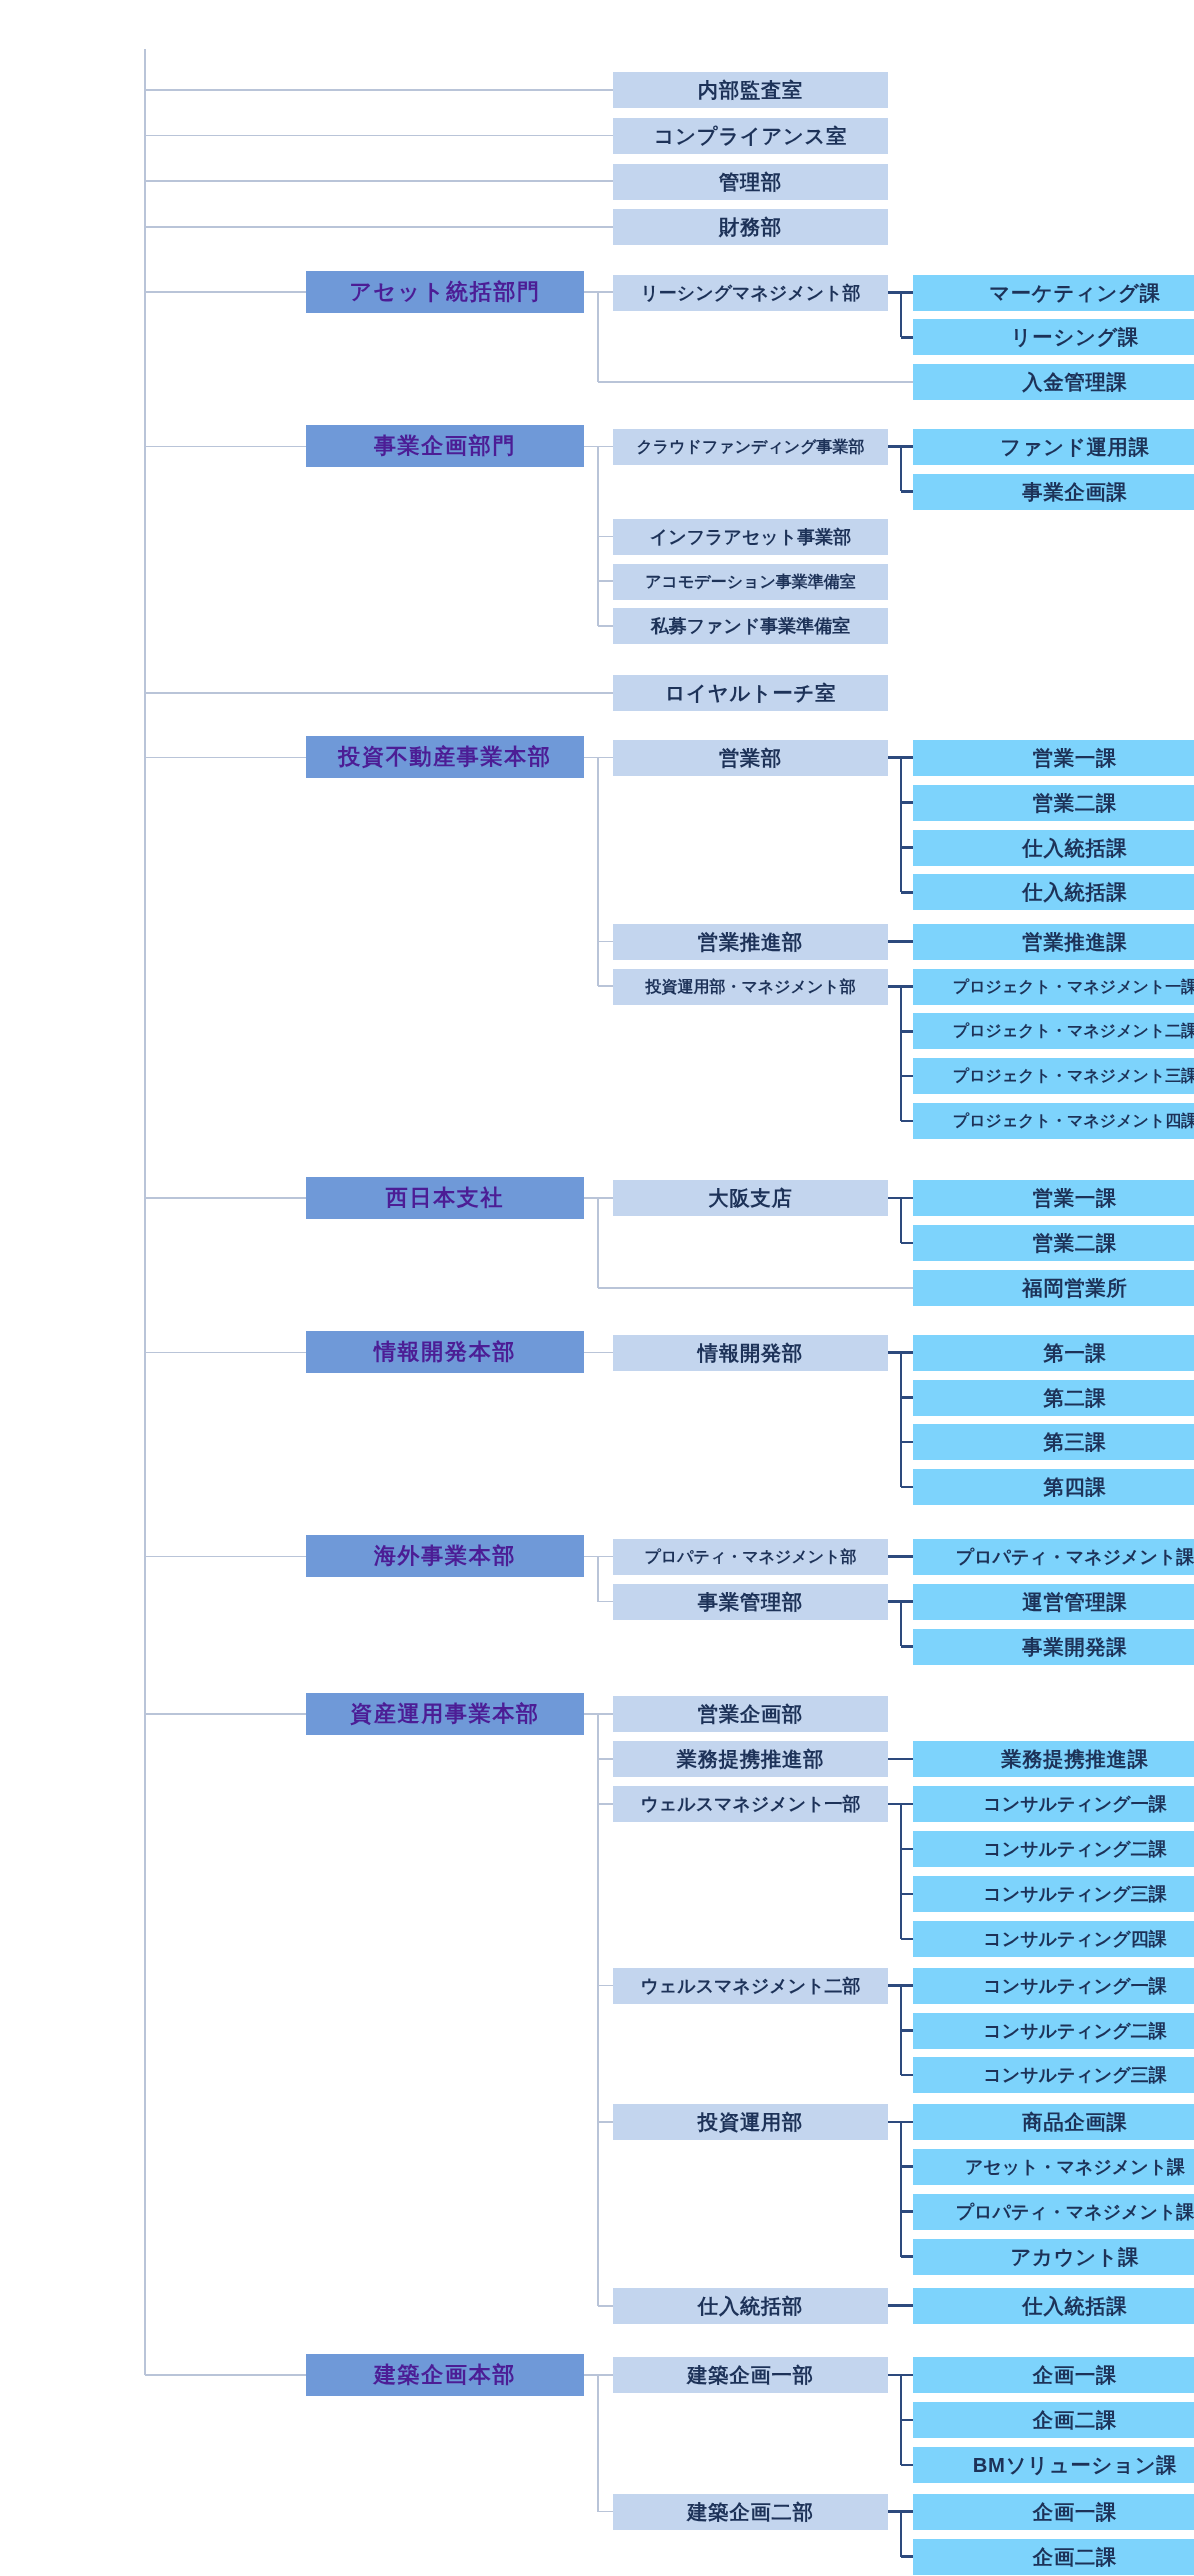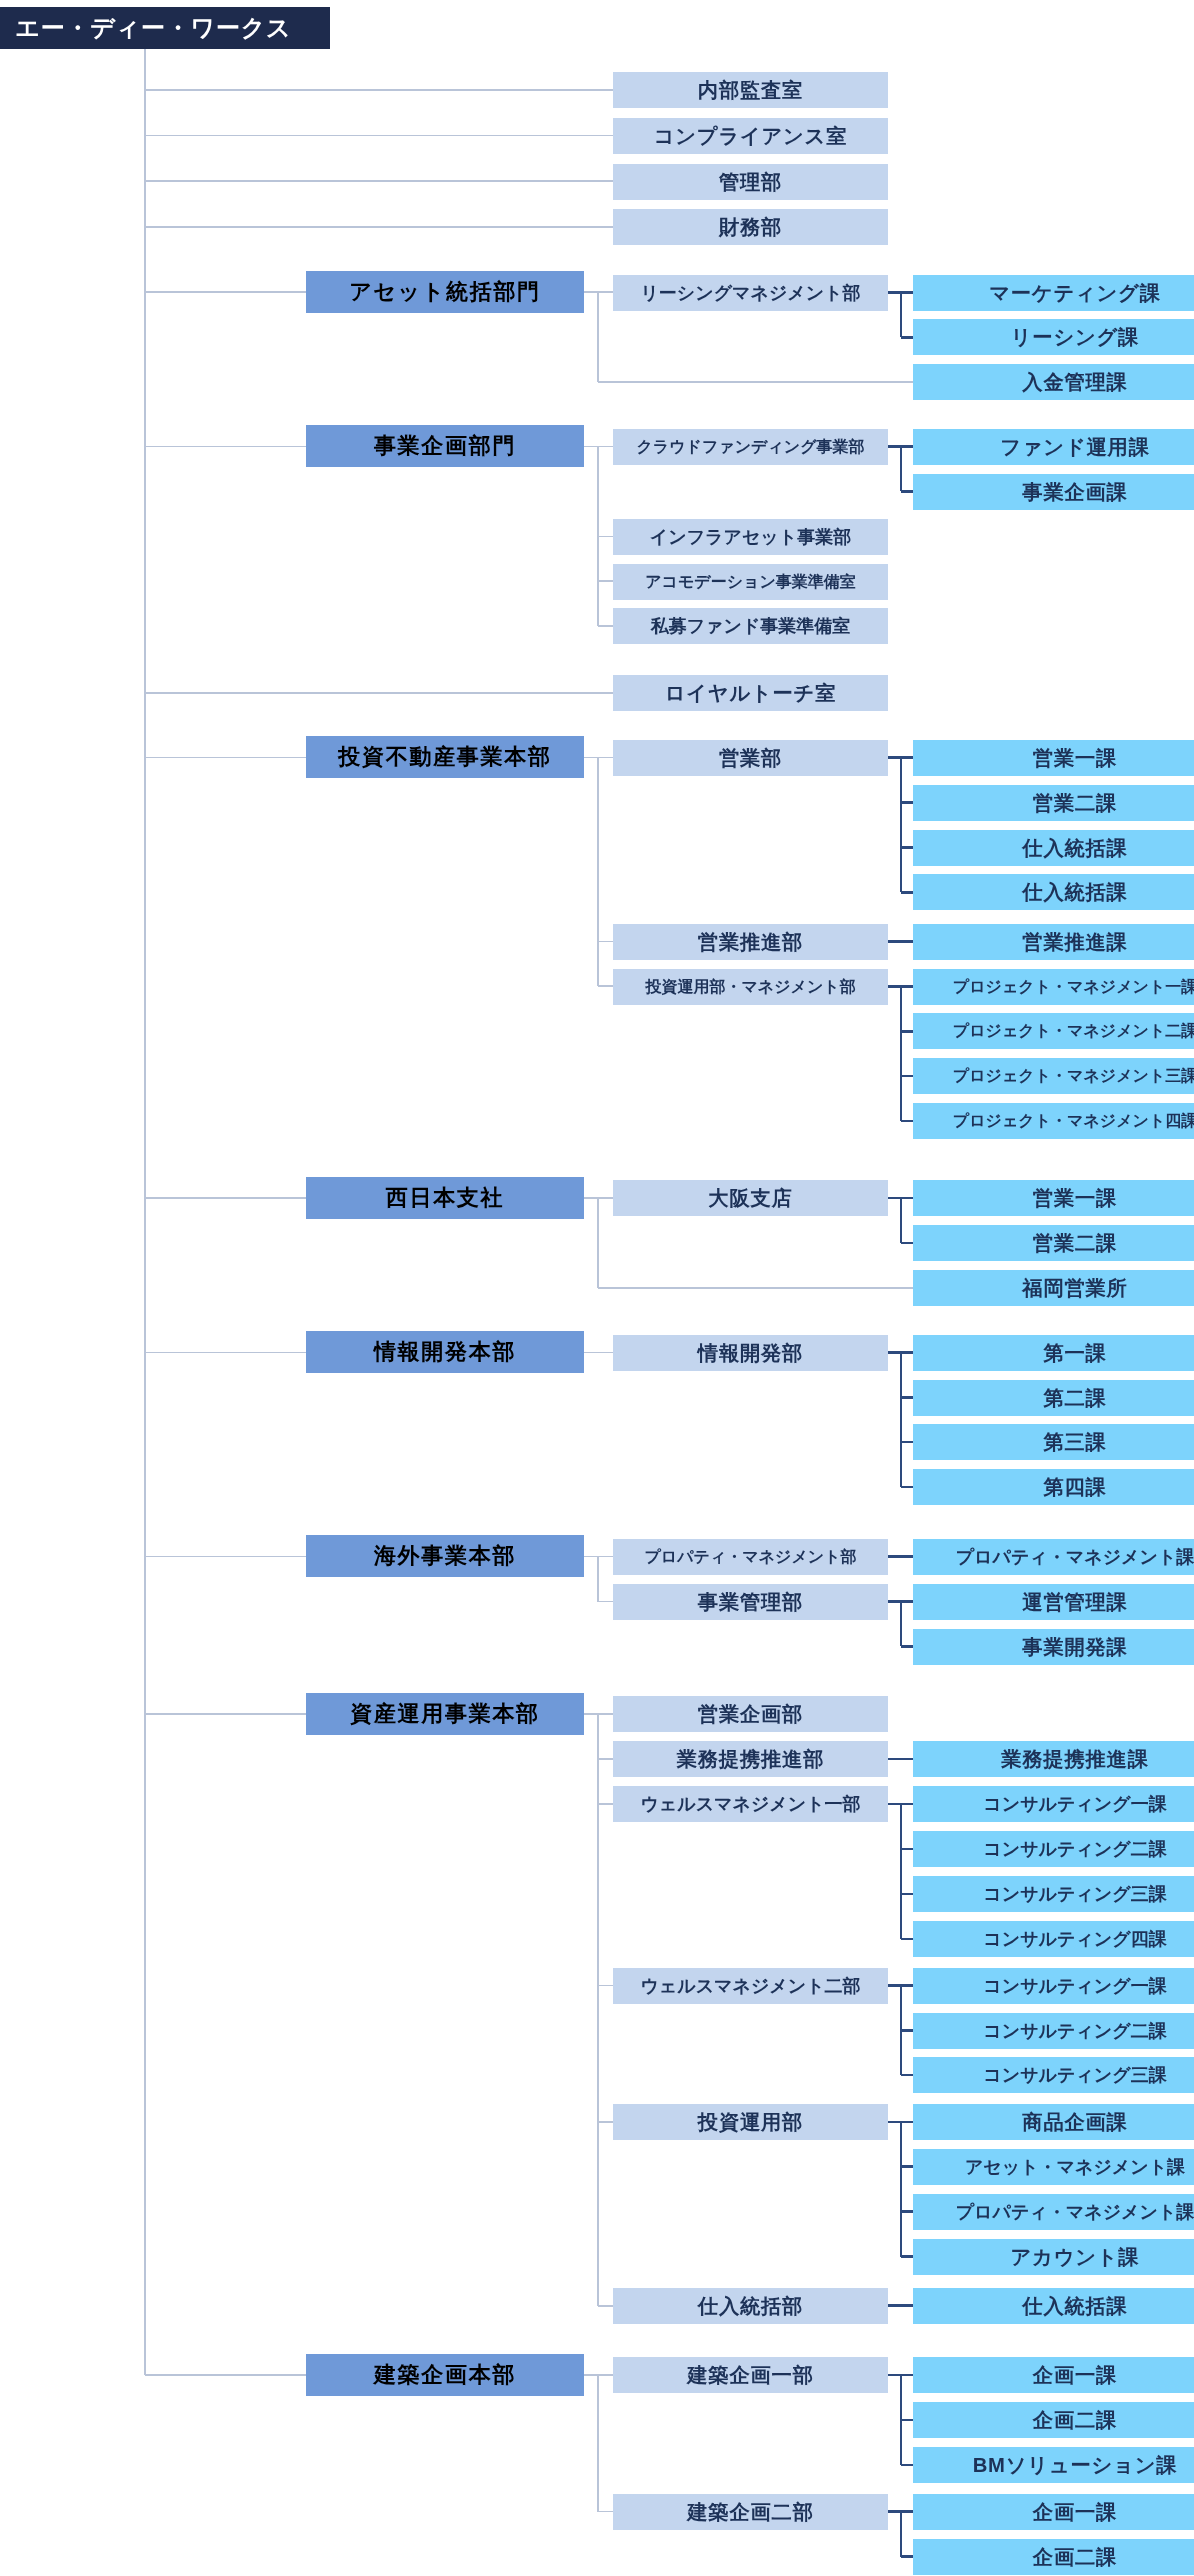--- a/index.html
+++ b/index.html
@@ -19,21 +19,21 @@
     text-align: center; white-space: nowrap;
   }
   .company {
     left: 0; top: 6.8px; width: 330px; height: 42px;
     background: #1e2b4d; color: #ffffff;
     font-size: 24px; font-weight: 700; letter-spacing: 0.8px;
     justify-content: flex-start; padding-left: 15.3px;
   }
   .division {
     left: 306px; width: 278px; height: 42px;
-    background: #6f99d8; color: #000000;
+    background: #6f99d8; color: #4c1d95;
     font-size: 22px; font-weight: 700; letter-spacing: 1.7px;
   }
   .dept {
     left: 613px; width: 275px; height: 36px;
     background: #c3d5ee; color: #1d3258;
     font-size: 20.3px; font-weight: 700; letter-spacing: 0.8px;
   }
   .sect {
     left: 913px; width: 324px; height: 36px;
     background: #7dd3fc; color: #1d3258;
@@ -45,21 +45,20 @@
 </head>
 <body>
 
 <div id="chart">
 
   <svg class="lines" width="1195" height="2576" viewBox="0 0 1410 3040" shape-rendering="crispEdges">
     <path fill="none" stroke="#b9c4d8" stroke-width="2" d="M171 58 V2803 M171 106 H723 M171 160 H723 M171 214 H723 M171 268 H723 M171 345 H361 M171 527 H361 M171 818 H723 M171 894 H361 M171 1414 H361 M171 1596 H361 M171 1837 H361 M171 2023 H361 M171 2803 H361 M689 345 H723 M706 345 V451 M706 451 H1078 M689 527 H723 M706 527 V739 M706 633 H723 M706 686 H723 M706 739 H723 M689 894 H723 M706 894 V1164 M706 1111 H723 M706 1164 H723 M689 1414 H723 M706 1414 V1520 M706 1520 H1078 M689 1596 H723 M689 1837 H723 M706 1837 V1890 M706 1890 H723 M689 2023 H723 M706 2023 V2721 M706 2076 H723 M706 2129 H723 M706 2343 H723 M706 2504 H723 M706 2721 H723 M689 2803 H723 M706 2803 V2964 M706 2964 H723"></path>
     <path fill="none" stroke="#2d4a7d" stroke-width="3" d="M1047 345 H1078 M1063 345 V398 M1063 398 H1078 M1047 527 H1078 M1063 527 V580 M1063 580 H1078 M1047 894 H1078 M1063 894 V1053 M1063 947 H1078 M1063 1000 H1078 M1063 1053 H1078 M1047 1111 H1078 M1047 1164 H1078 M1063 1164 V1323 M1063 1217 H1078 M1063 1270 H1078 M1063 1323 H1078 M1047 1414 H1078 M1063 1414 V1467 M1063 1467 H1078 M1047 1596 H1078 M1063 1596 V1755 M1063 1649 H1078 M1063 1702 H1078 M1063 1755 H1078 M1047 1837 H1078 M1047 1890 H1078 M1063 1890 V1943 M1063 1943 H1078 M1047 2076 H1078 M1047 2129 H1078 M1063 2129 V2288 M1063 2182 H1078 M1063 2235 H1078 M1063 2288 H1078 M1047 2343 H1078 M1063 2343 V2449 M1063 2396 H1078 M1063 2449 H1078 M1047 2504 H1078 M1063 2504 V2663 M1063 2557 H1078 M1063 2610 H1078 M1063 2663 H1078 M1047 2721 H1078 M1047 2803 H1078 M1063 2803 V2909 M1063 2856 H1078 M1063 2909 H1078 M1047 2964 H1078 M1063 2964 V3017 M1063 3017 H1078"></path>
   </svg>
 
-  <div class="box company">エー・ディー・ワークス</div>
 
   <div class="box dept" style="top:72px">内部監査室</div>
   <div class="box dept" style="top:118px">コンプライアンス室</div>
   <div class="box dept" style="top:164px">管理部</div>
   <div class="box dept" style="top:209px">財務部</div>
   <div class="box dept" style="top:675px">ロイヤルトーチ室</div>
 
   <div class="box division" style="top:271px">アセット統括部門</div>
   <div class="box division" style="top:425px">事業企画部門</div>
   <div class="box division" style="top:736px">投資不動産事業本部</div>

